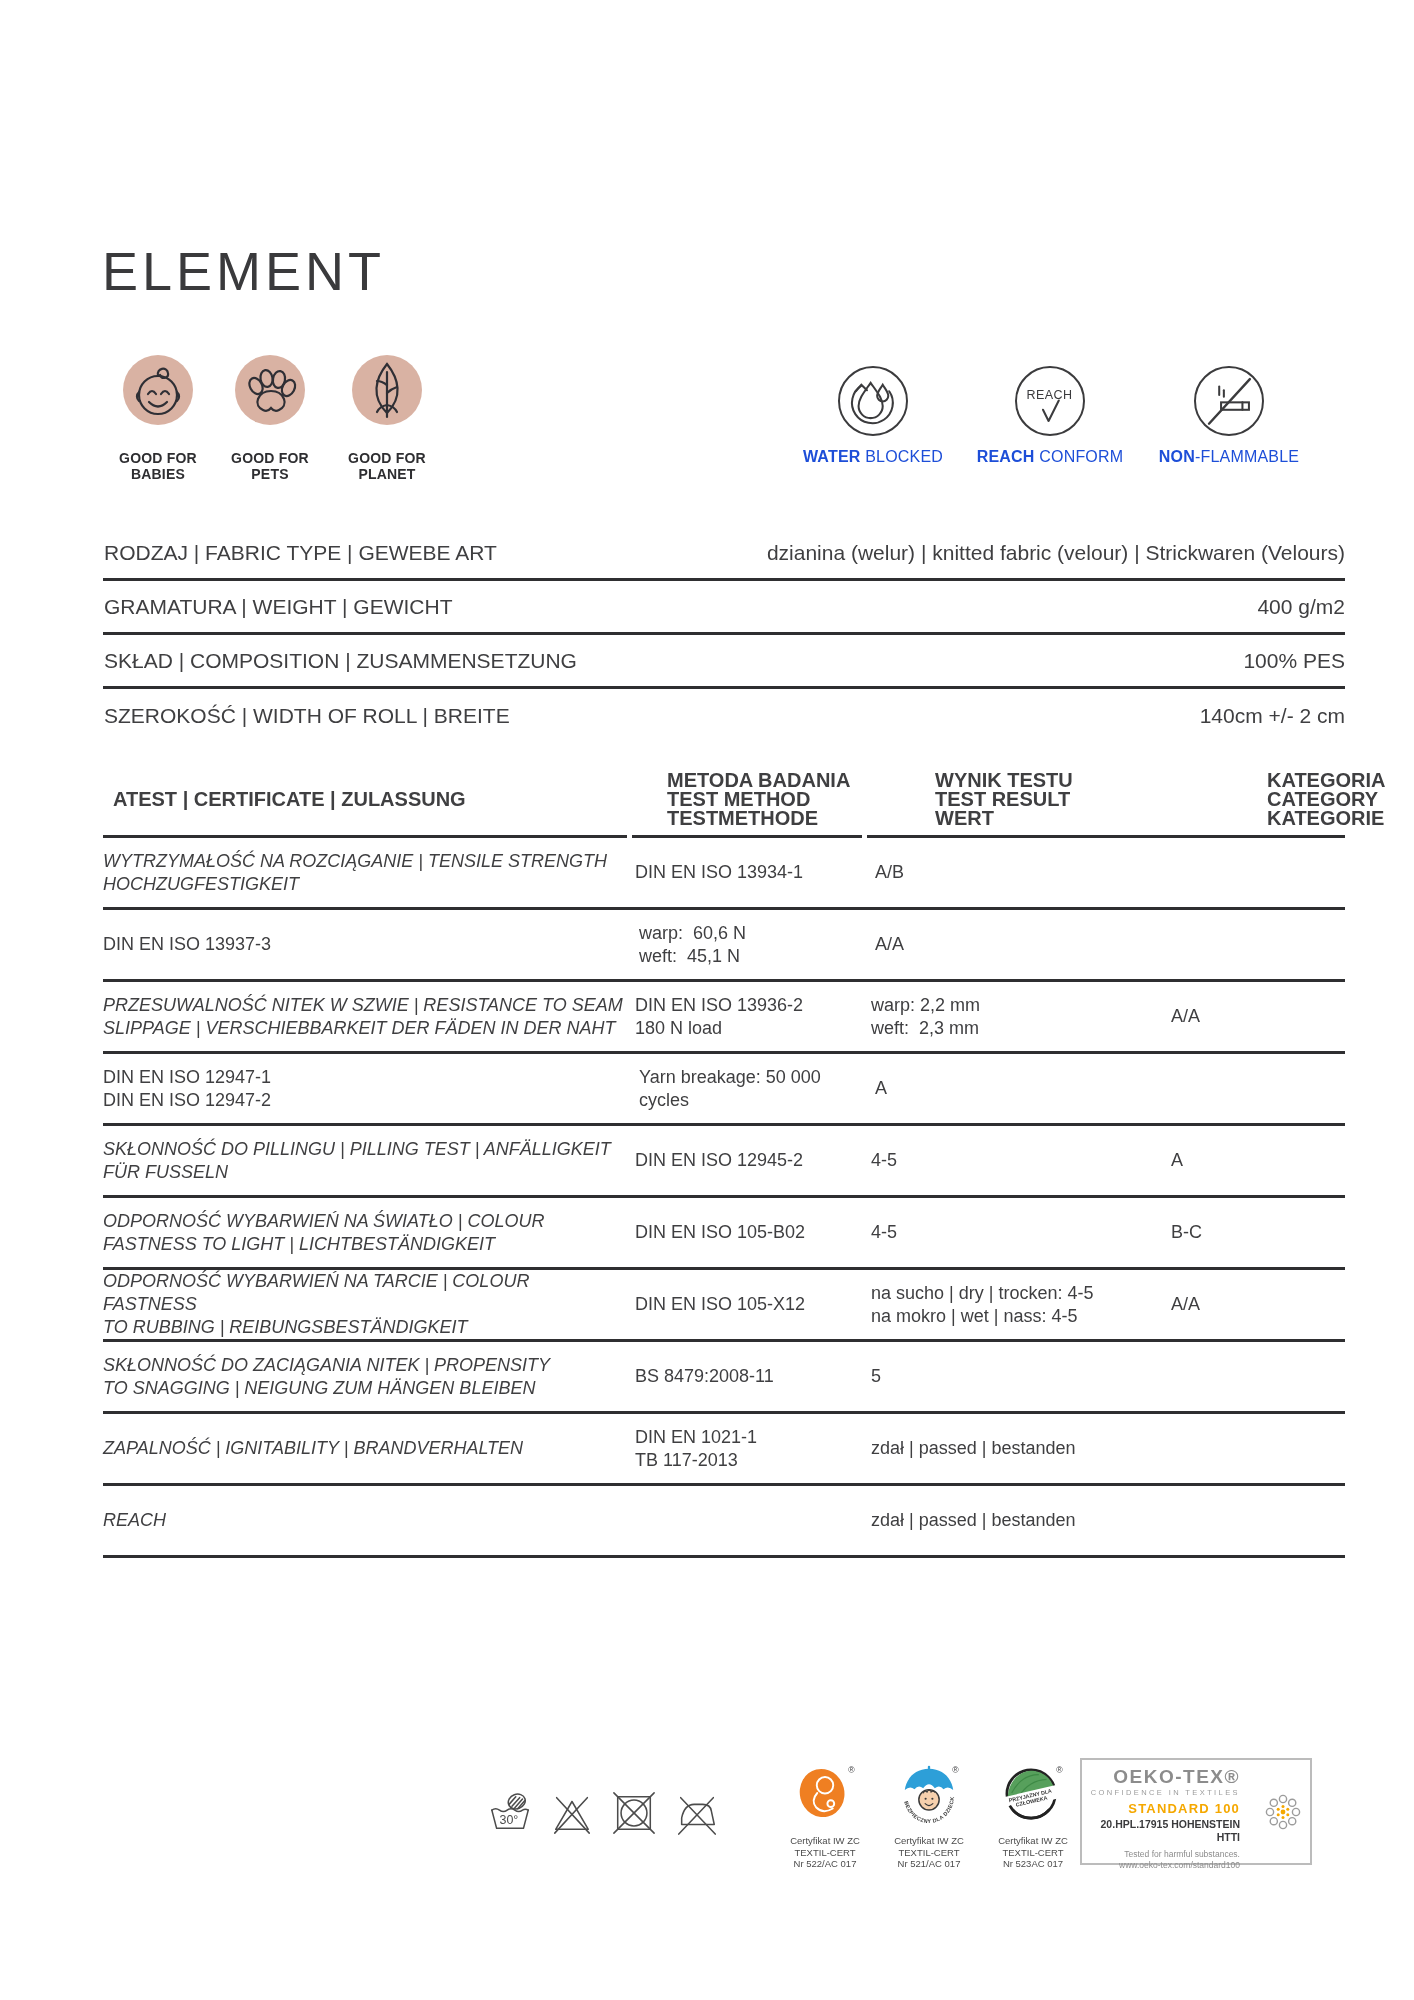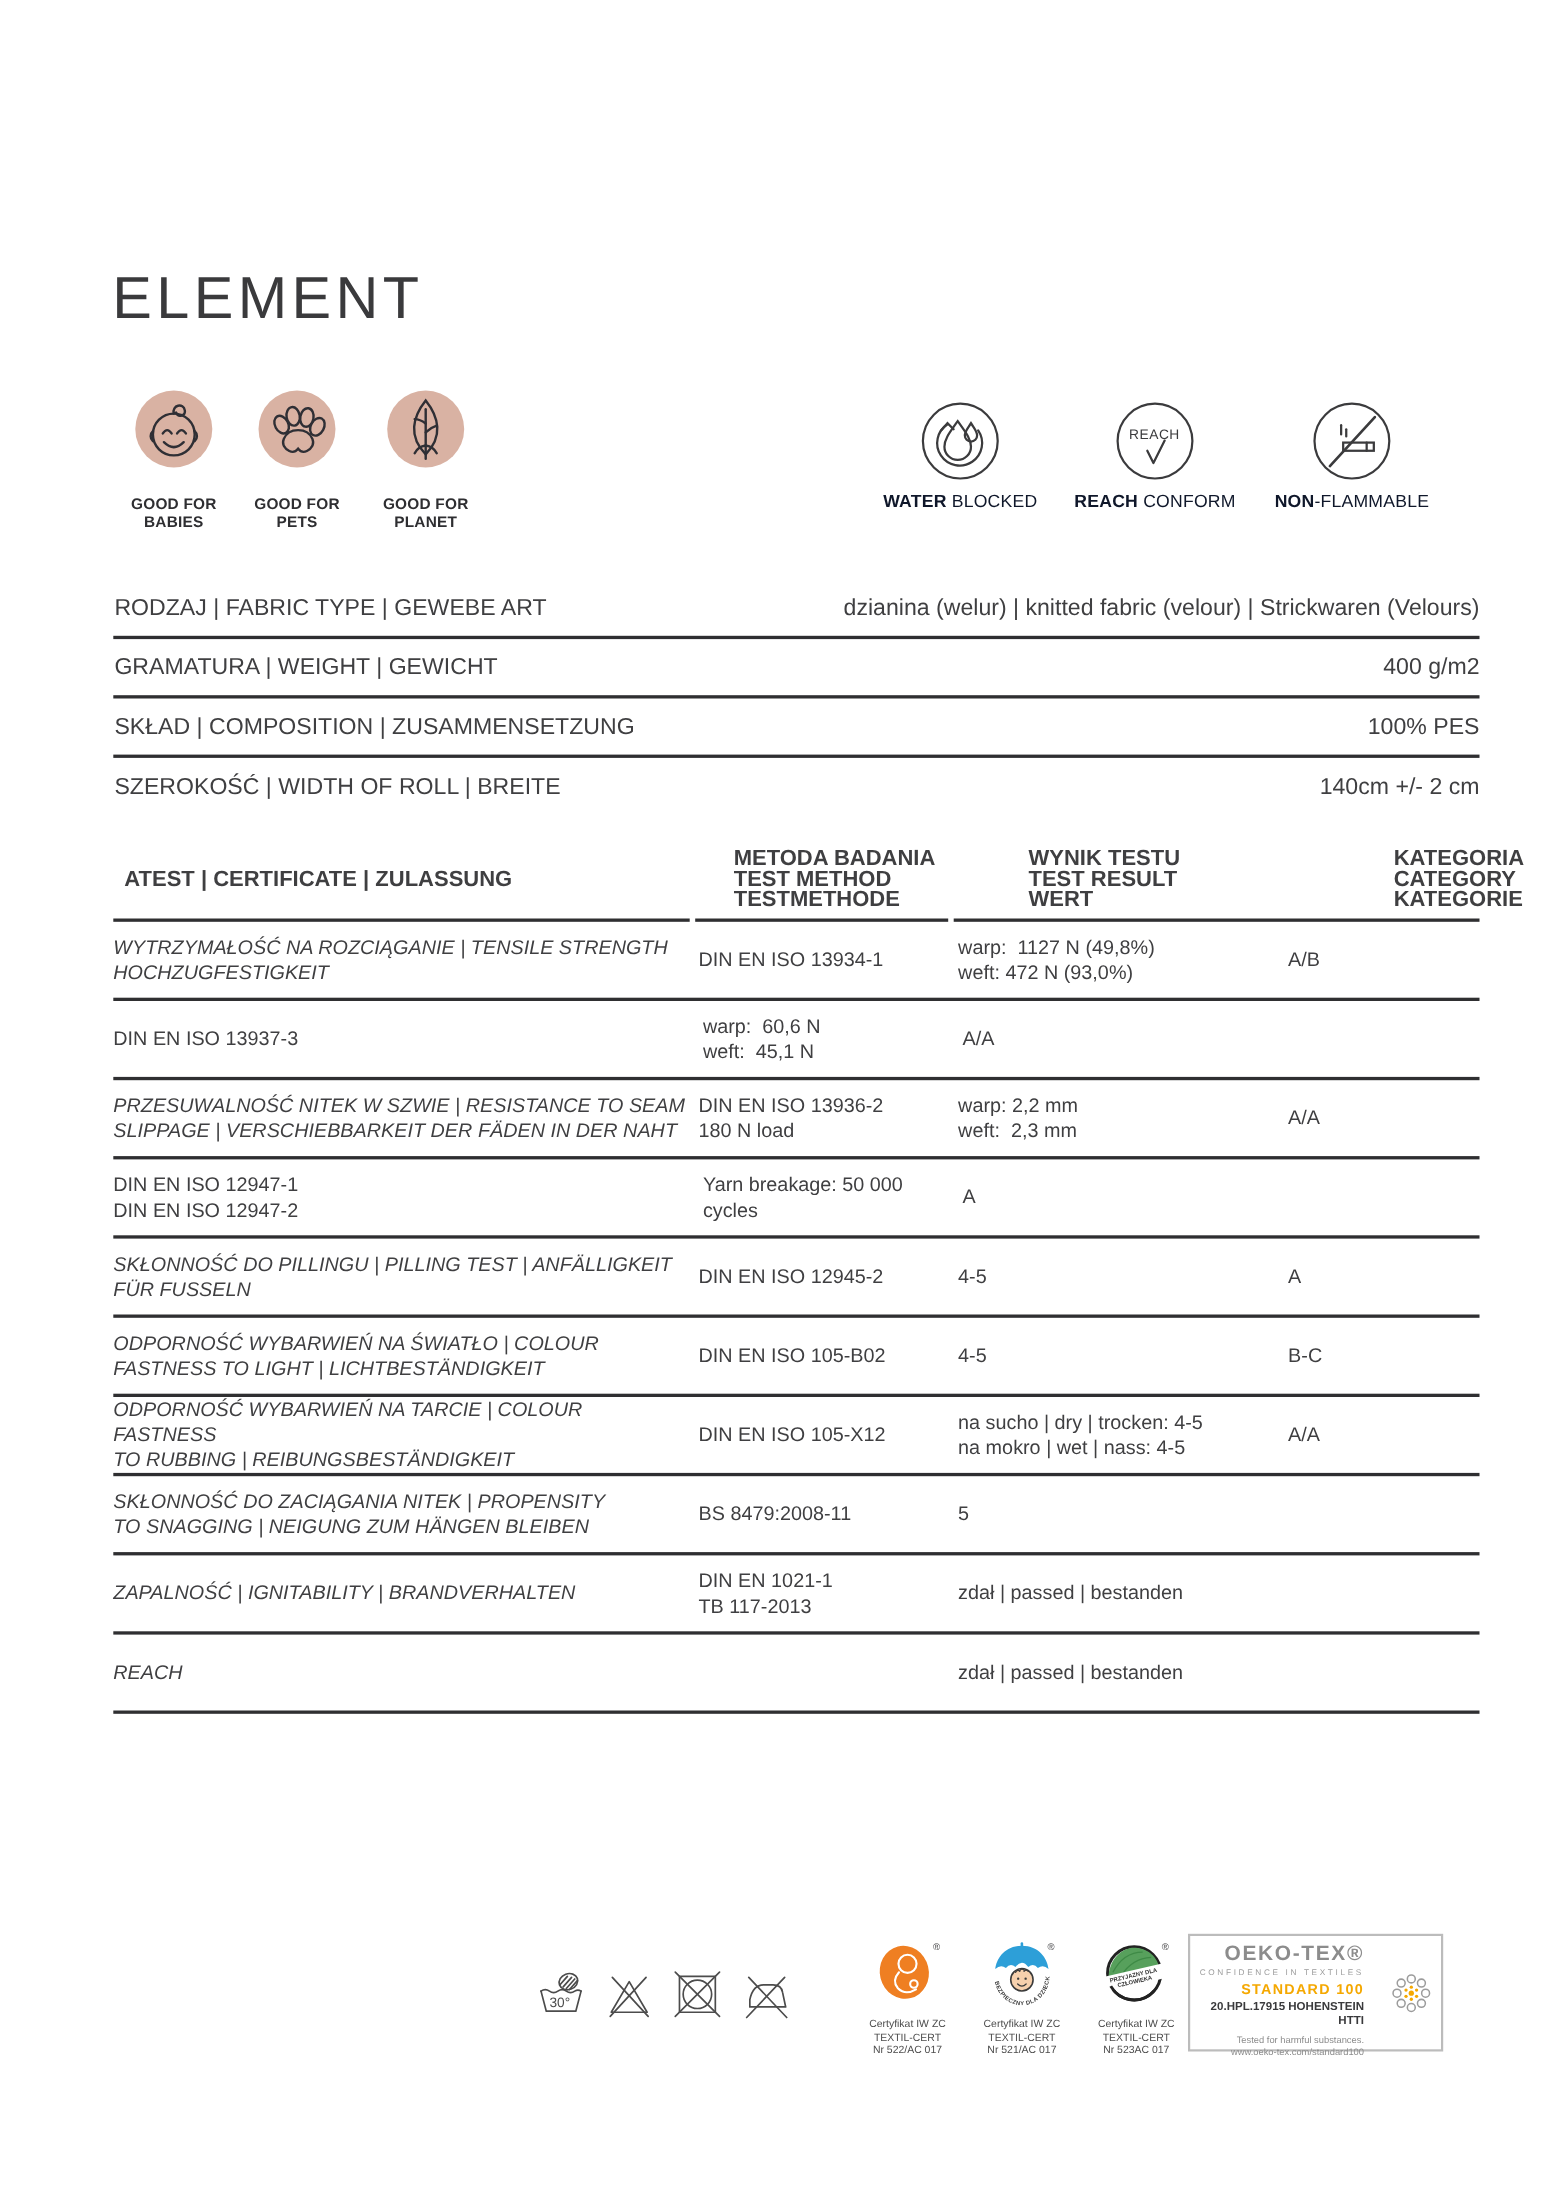--- a/index.html
+++ b/index.html
@@ -33,21 +33,21 @@
   .lbadge{position:absolute;top:355px;width:110px;text-align:center;}
   .lbadge.b1{left:103px}.lbadge.b2{left:215px}.lbadge.b3{left:332px}
   .lcircle{width:70px;height:70px;border-radius:50%;background:var(--tan);margin:0 auto;}
   .blabel{margin-top:25px;font-weight:bold;font-size:14px;line-height:16px;
           letter-spacing:0.2px;white-space:pre-line;color:#2e2e31;}
 
   
   .rbadge{position:absolute;top:366px;width:150px;text-align:center;}
   .rbadge.b1{left:798px}.rbadge.b2{left:975px}.rbadge.b3{left:1154px}
   .rcircle{width:70px;height:70px;border-radius:50%;border:2.5px solid #3b3b3d;margin:0 auto;}
-  .rlabel{margin-top:12px;font-size:16px;letter-spacing:0.2px;color:#0f172a;white-space:pre;}
+  .rlabel{margin-top:12px;font-size:16px;letter-spacing:0.2px;color:#1d4ed8;white-space:pre;}
   .rlabel b{font-weight:bold;}
 
   
   .spec-table{position:absolute;left:103px;top:527px;width:1242px;}
   .spec-row{height:54px;border-bottom:3px solid var(--rule);
             display:flex;justify-content:space-between;align-items:center;
             font-size:21px;}
   .spec-row:last-child{border-bottom:none;}
   .spec-label{padding-left:1px;}
   .spec-value{text-align:right;}
@@ -213,22 +213,20 @@
     <div class="s1"></div>
     <div class="s2"></div>
     <div class="s3"></div>
   </div>
 
   <div class="tbody">
     <div class="trow">
       <div class="c1">WYTRZYMAŁOŚĆ NA ROZCIĄGANIE | TENSILE STRENGTH
 HOCHZUGFESTIGKEIT</div>
       <div class="c2">DIN EN ISO 13934-1</div>
-      <div class="c3">warp:  1127 N (49,8%)
-weft: 472 N (93,0%)</div>
       <div class="c4">A/B</div>
     </div>
     <div class="trow">
       <div class="c2">DIN EN ISO 13937-3</div>
       <div class="c3">warp:  60,6 N
 weft:  45,1 N</div>
       <div class="c4">A/A</div>
     </div>
     <div class="trow">
       <div class="c1">PRZESUWALNOŚĆ NITEK W SZWIE | RESISTANCE TO SEAM

